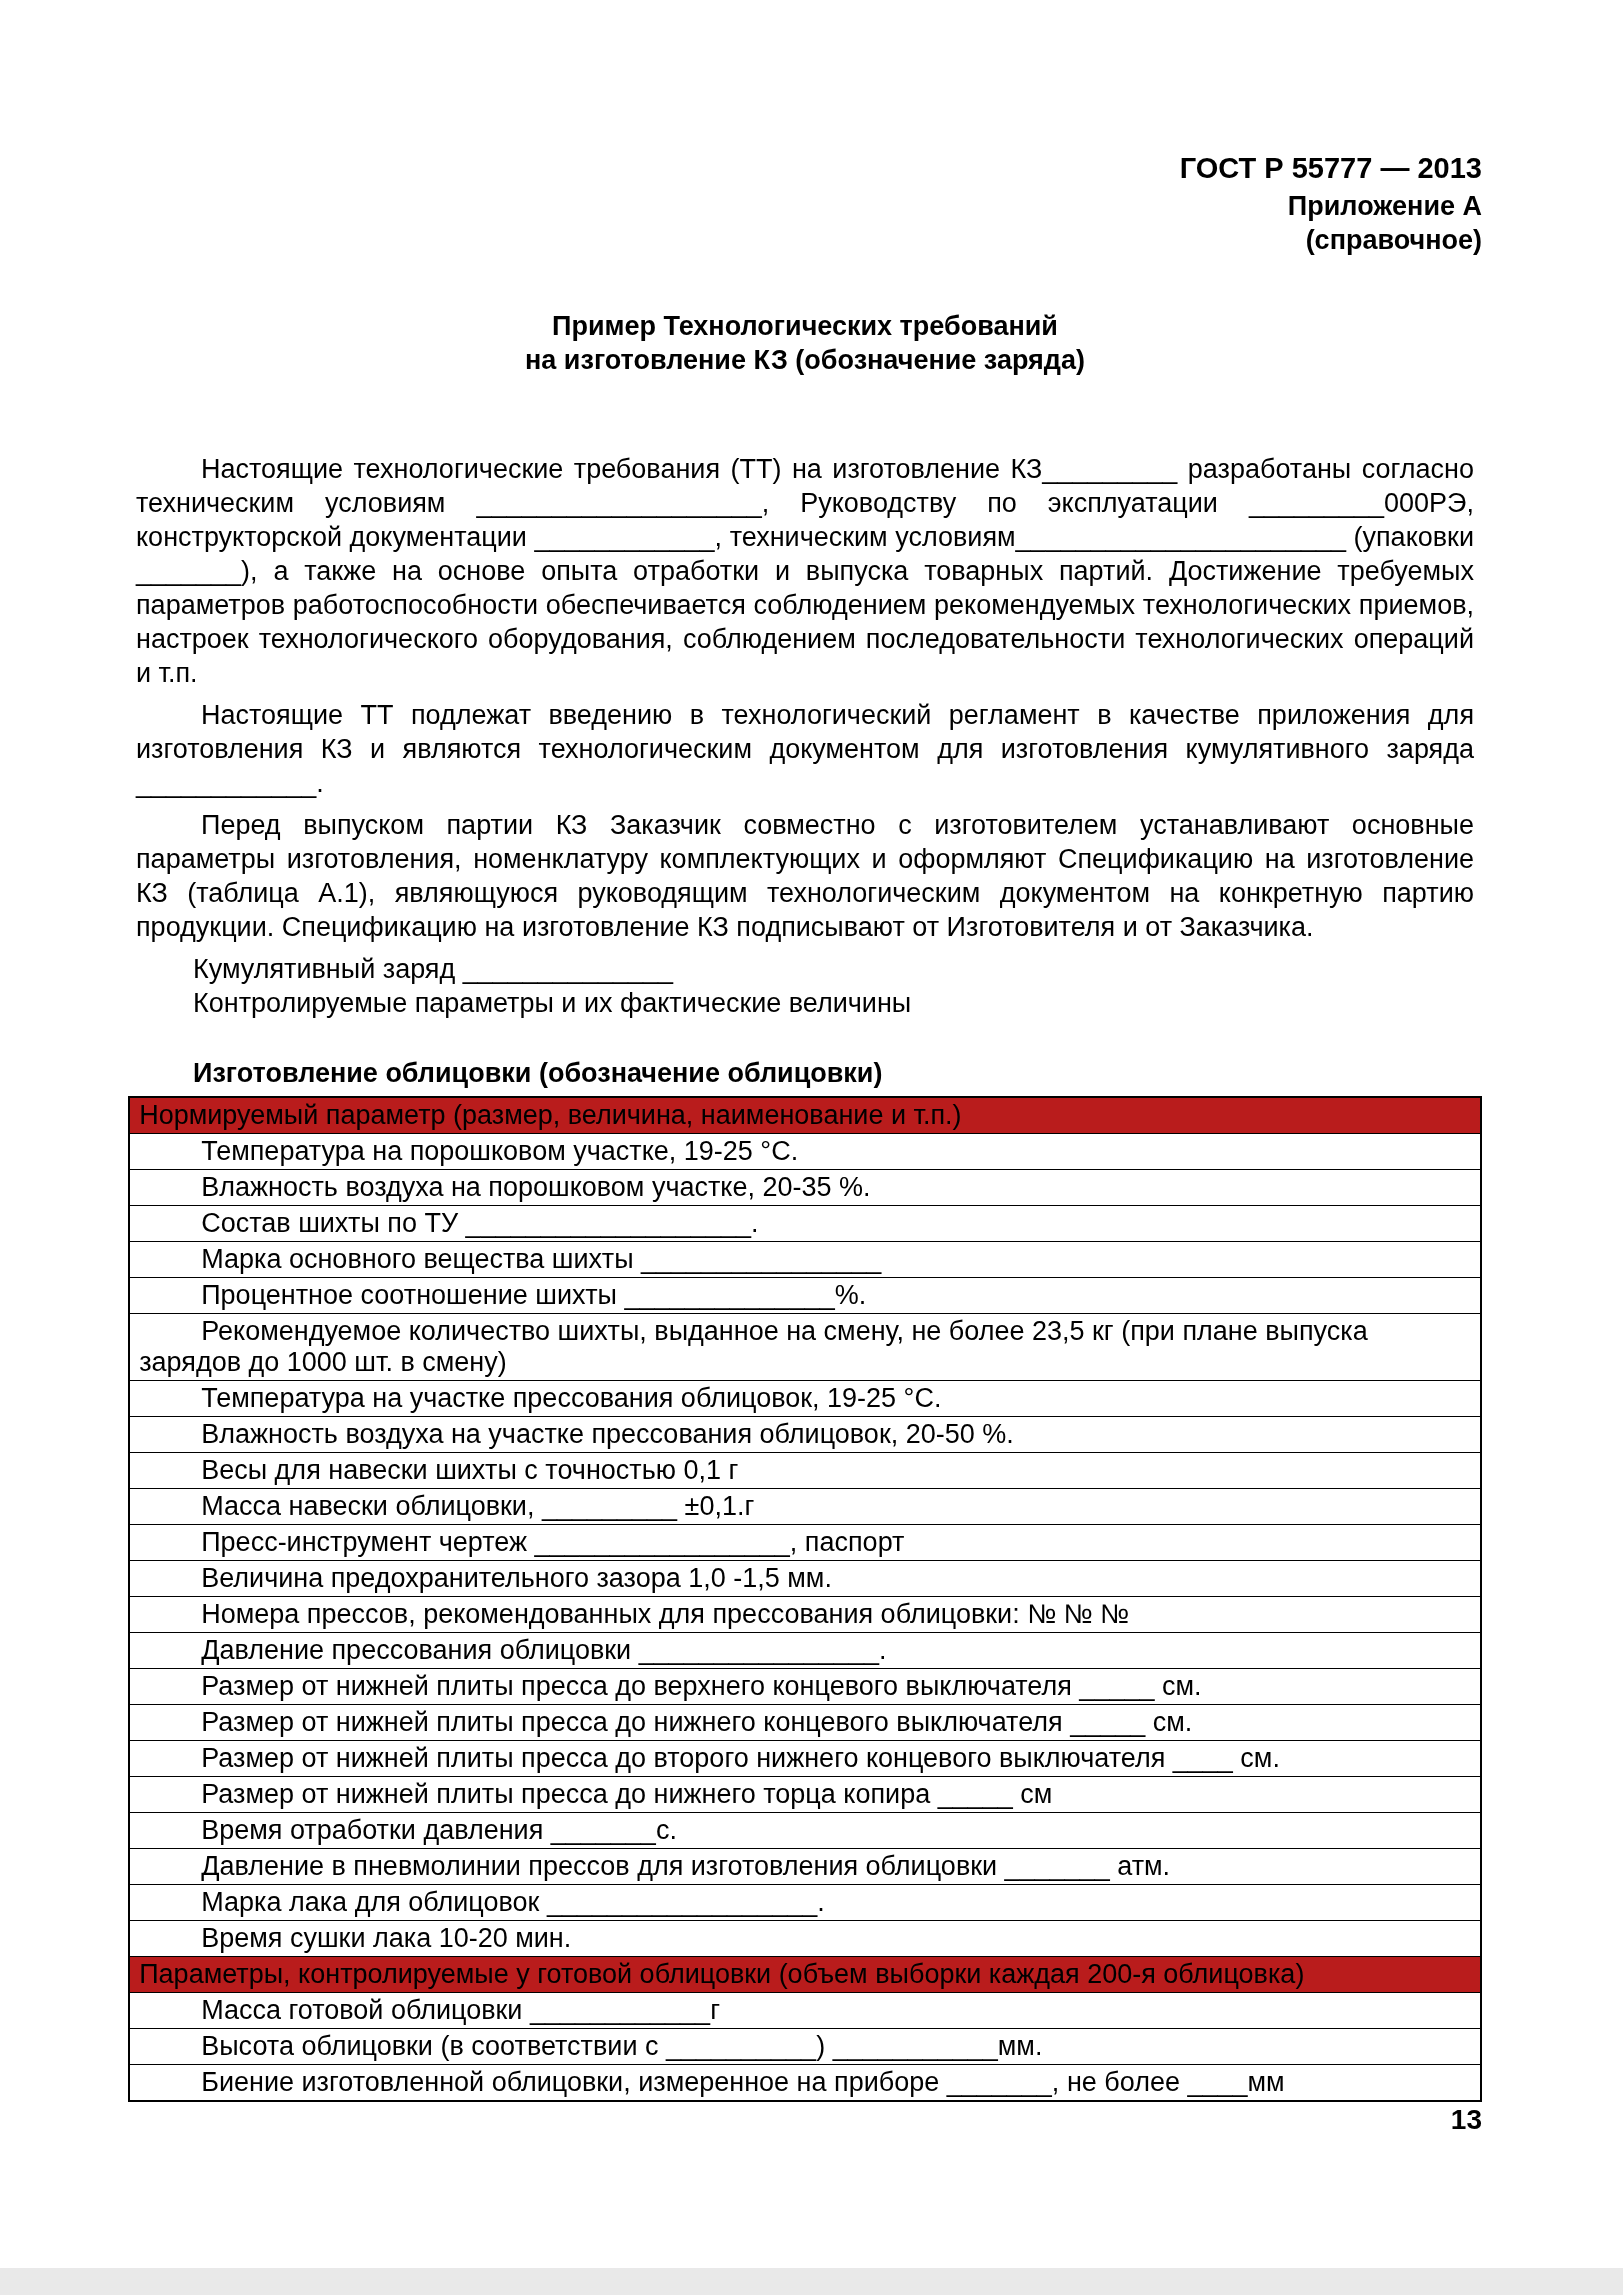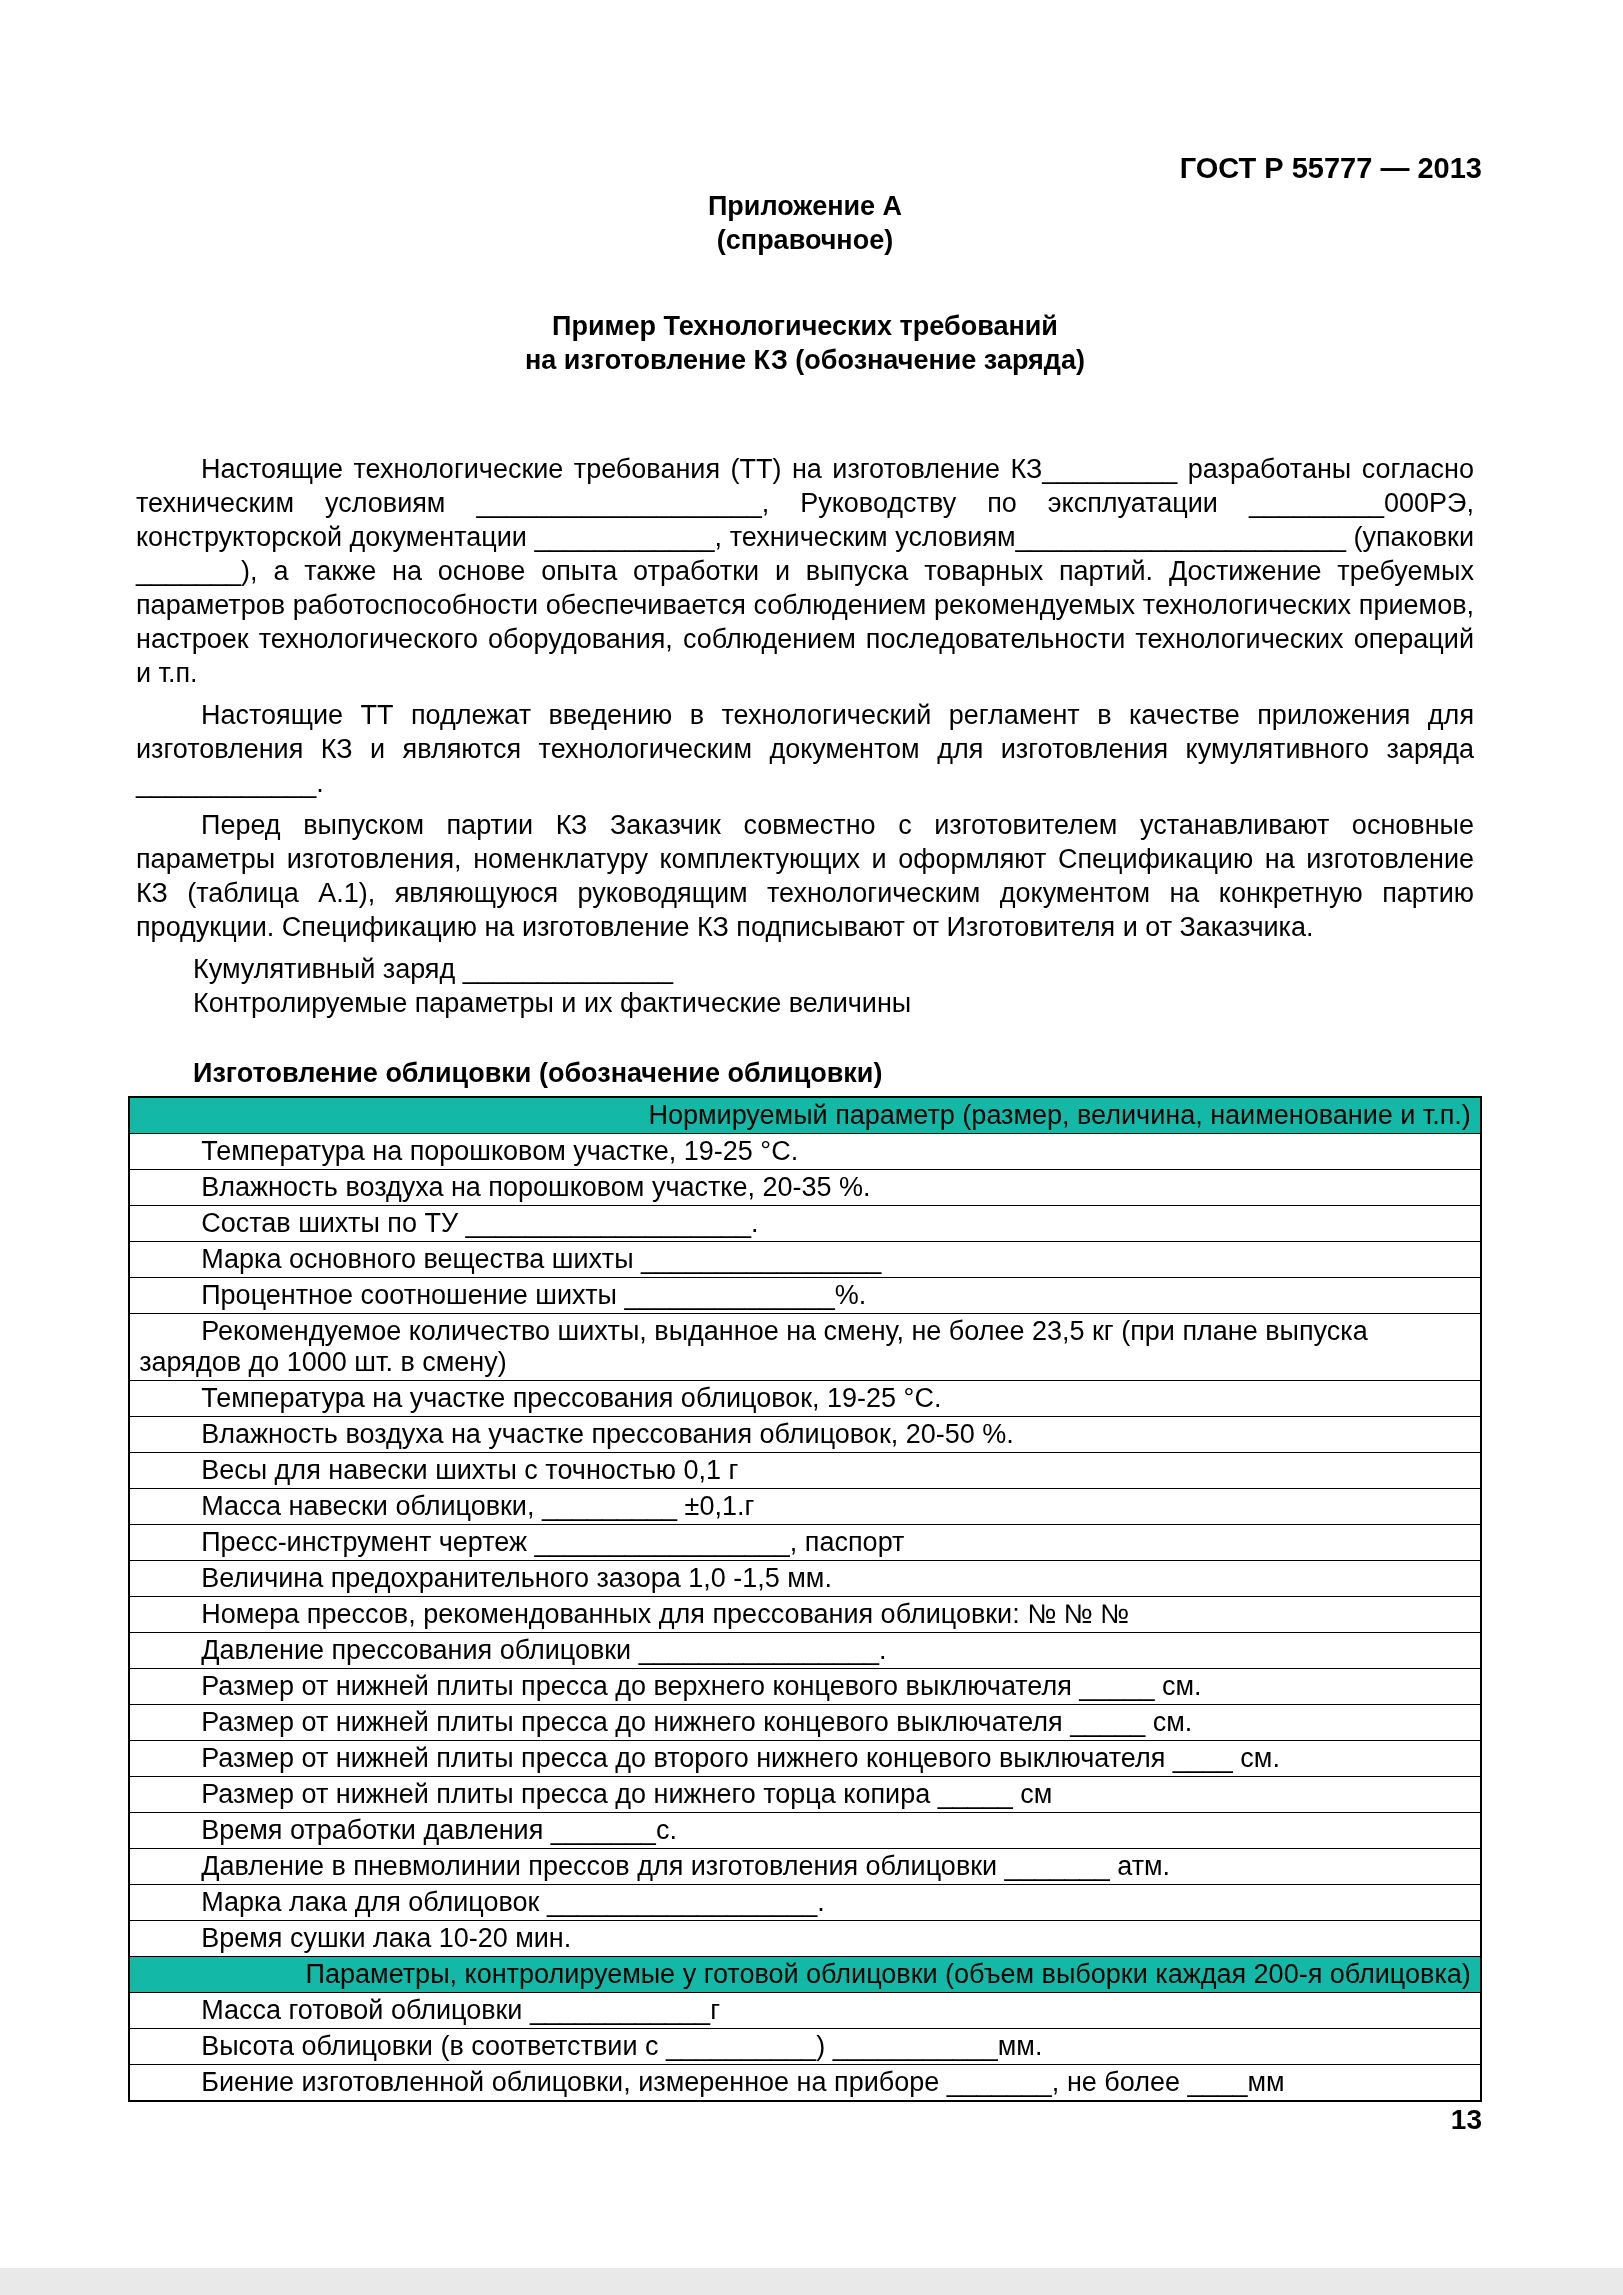--- a/index.html
+++ b/index.html
@@ -20,21 +20,21 @@
     position: relative;
     margin: 0 auto;
   }
   .doc-number {
     text-align: right;
     font-weight: bold;
     font-size: 29px;
     margin-bottom: 3.9px;
   }
   .center-bold {
-    text-align: center;
+    text-align: right;
     font-weight: bold;
   }
   .doc-title {
     margin-top: 52px;
     text-align: center;
     font-weight: bold;
   }
   .body-block {
     margin-top: 75px;
   }
@@ -58,22 +58,22 @@
     border-collapse: collapse;
     border: 2.6px solid #000;
   }
   table.spec td {
     border: 1.3px solid #000;
     padding: 2px 9.2px;
     line-height: 31px;
     text-indent: 62px;
   }
   table.spec tr.hdr td {
-    background: #14b8a6;
-    text-align: right;
+    background: #b91c1c;
+    text-align: left;
     text-indent: 0;
   }
   .page-number {
     position: absolute;
     right: 141px;
     bottom: 131px;
     font-weight: bold;
     font-size: 28px;
   }
 </style>

